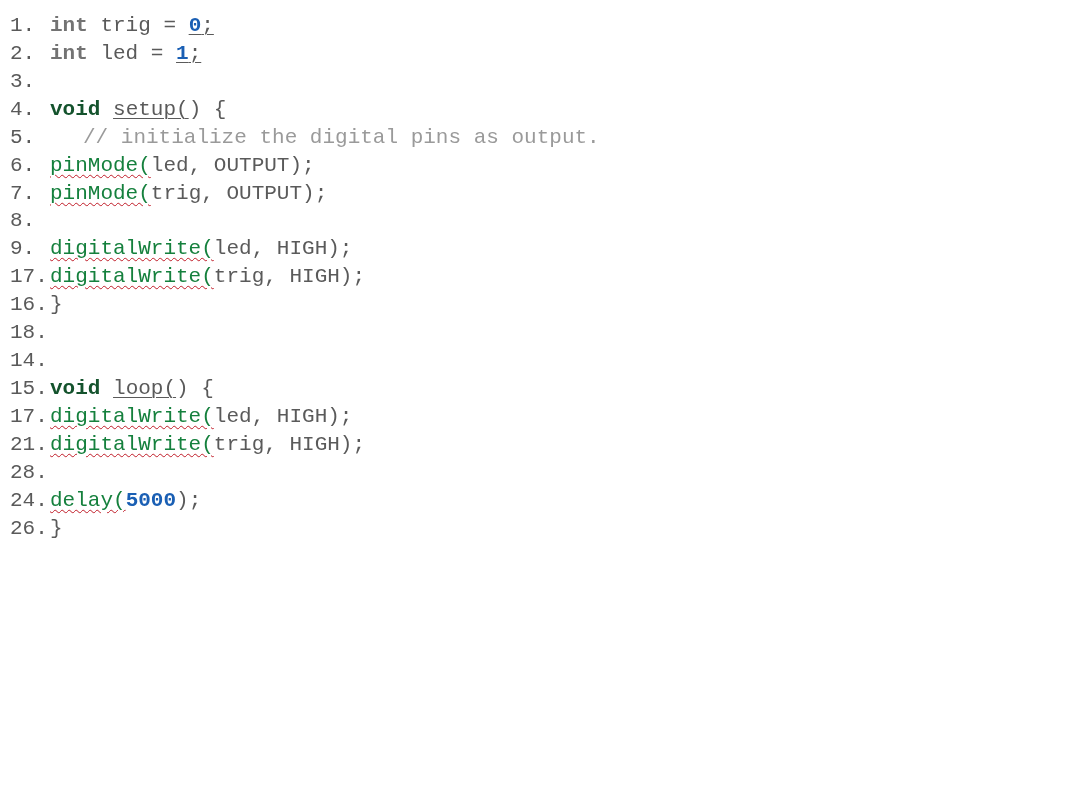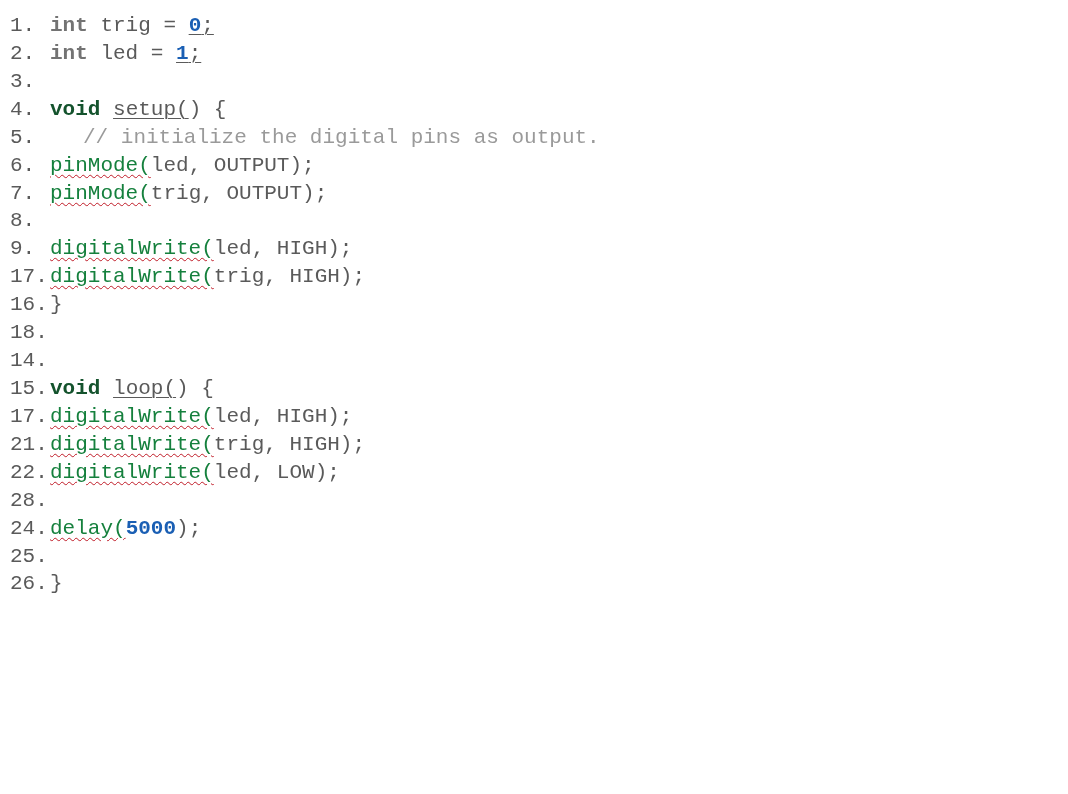--- a/index.html
+++ b/index.html
@@ -127,32 +127,24 @@
     </div>
     <div class="line">
       <span class="ln">17.</span>
       <span class="content"><span class="fn">digitalWrite(</span><span>led, HIGH);</span></span>
     </div>
     <div class="line">
       <span class="ln">21.</span>
       <span class="content"><span class="fn">digitalWrite(</span><span>trig, HIGH);</span></span>
     </div>
     <div class="line">
-      <span class="ln">22.</span>
-      <span class="content"><span class="fn">digitalWrite(</span><span>led, LOW);</span></span>
-    </div>
-    <div class="line">
       <span class="ln">28.</span>
       <span class="content"></span>
     </div>
     <div class="line">
       <span class="ln">24.</span>
       <span class="content"><span class="fn">delay(</span><span class="num">5000</span><span>);</span></span>
     </div>
     <div class="line">
-      <span class="ln">25.</span>
-      <span class="content"></span>
-    </div>
-    <div class="line">
       <span class="ln">26.</span>
       <span class="content"><span>}</span></span>
     </div>
   </div>
 
 </body></html>

